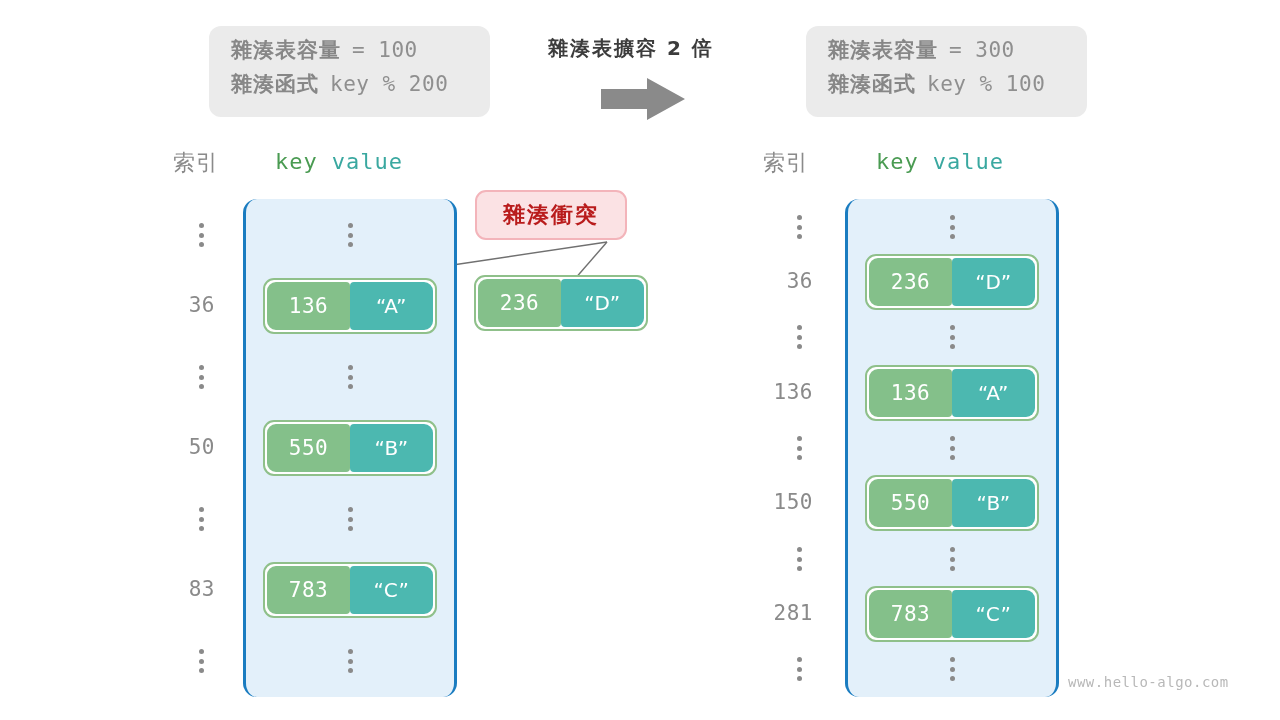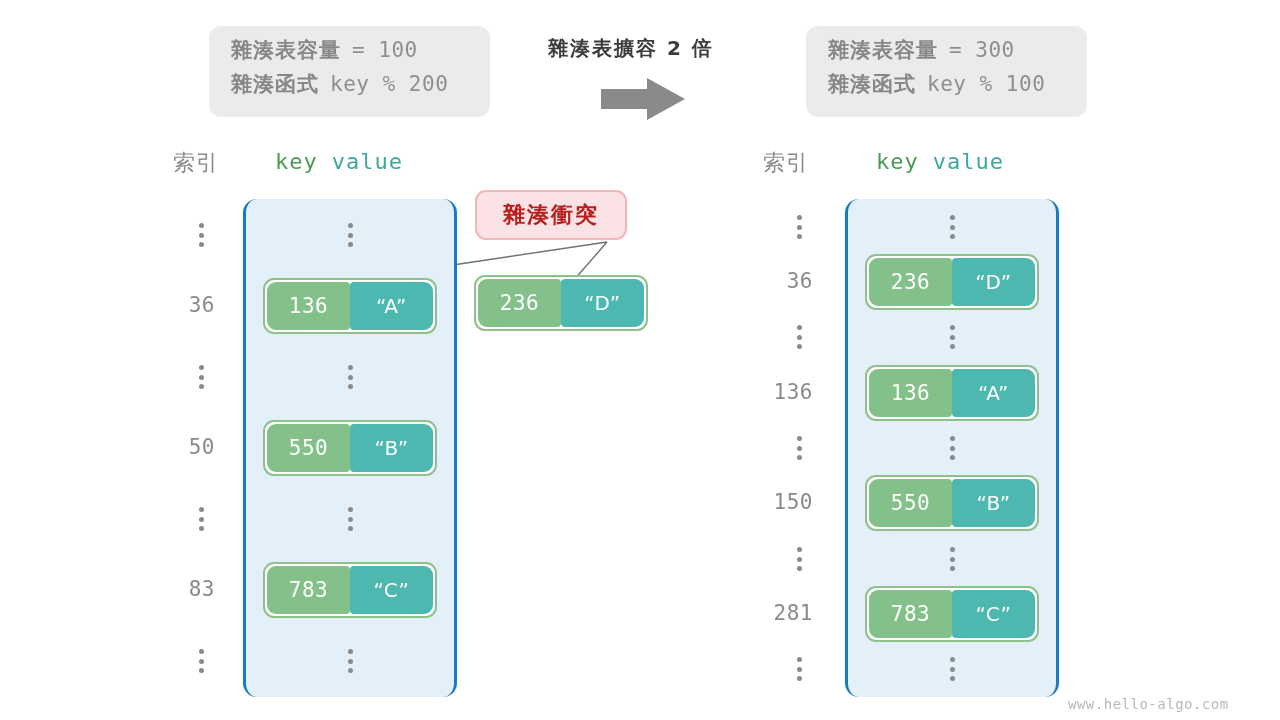--- a/index.html
+++ b/index.html
@@ -354,15 +354,15 @@
         <i></i>
         <i></i>
       </div>
       <div class="vdots" style="left: 796px; top: 657px; width: 6px; height: 24px;">
         <i></i>
         <i></i>
         <i></i>
       </div>
     </div>
 
-  <div class="watermark" style="left:1068px; top:696px;">www.hello-algo.com</div>
+  <div class="watermark" style="left:1068px; top:674px;">www.hello-algo.com</div>
 
 </div>
 
 </body></html>

